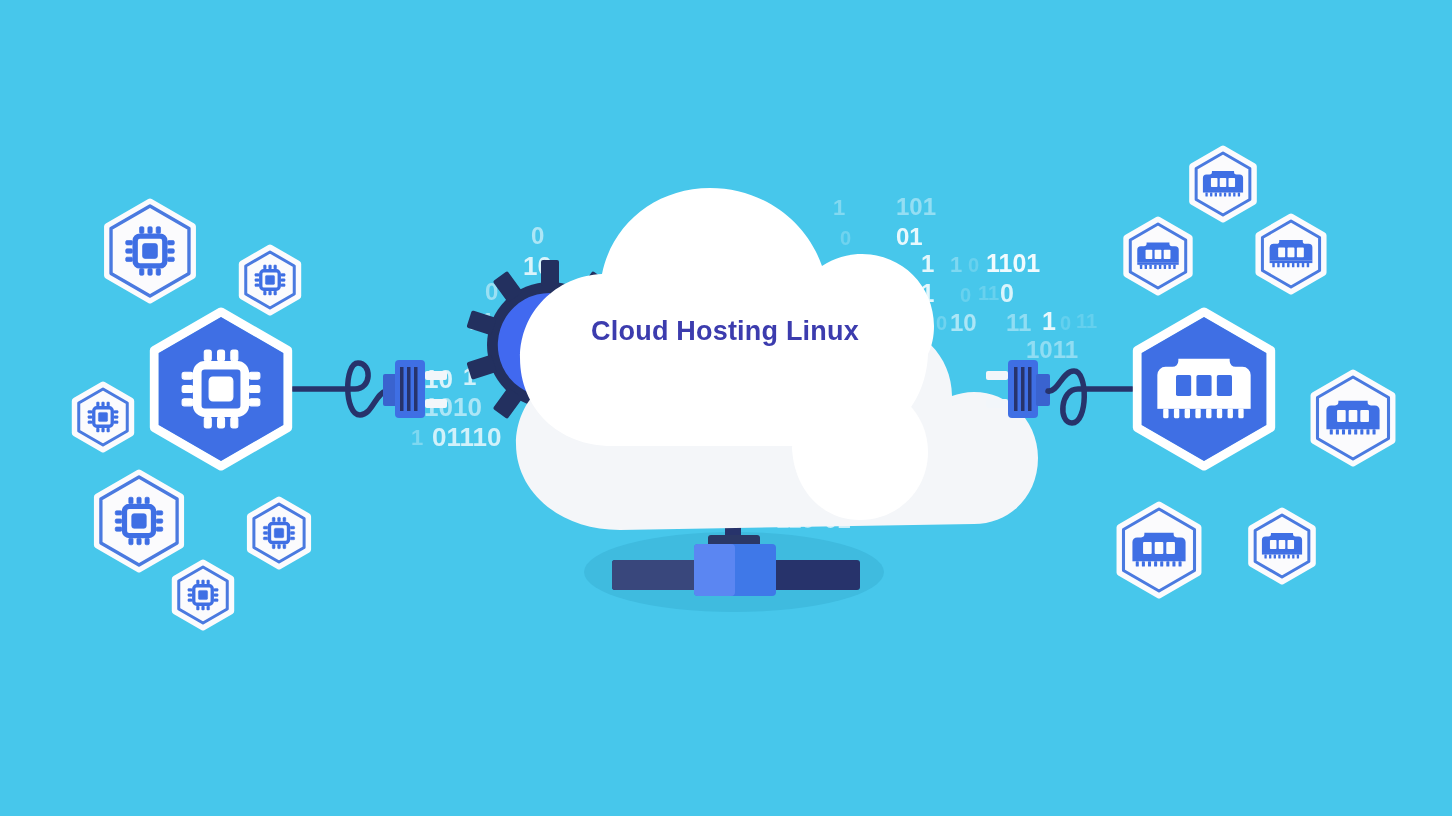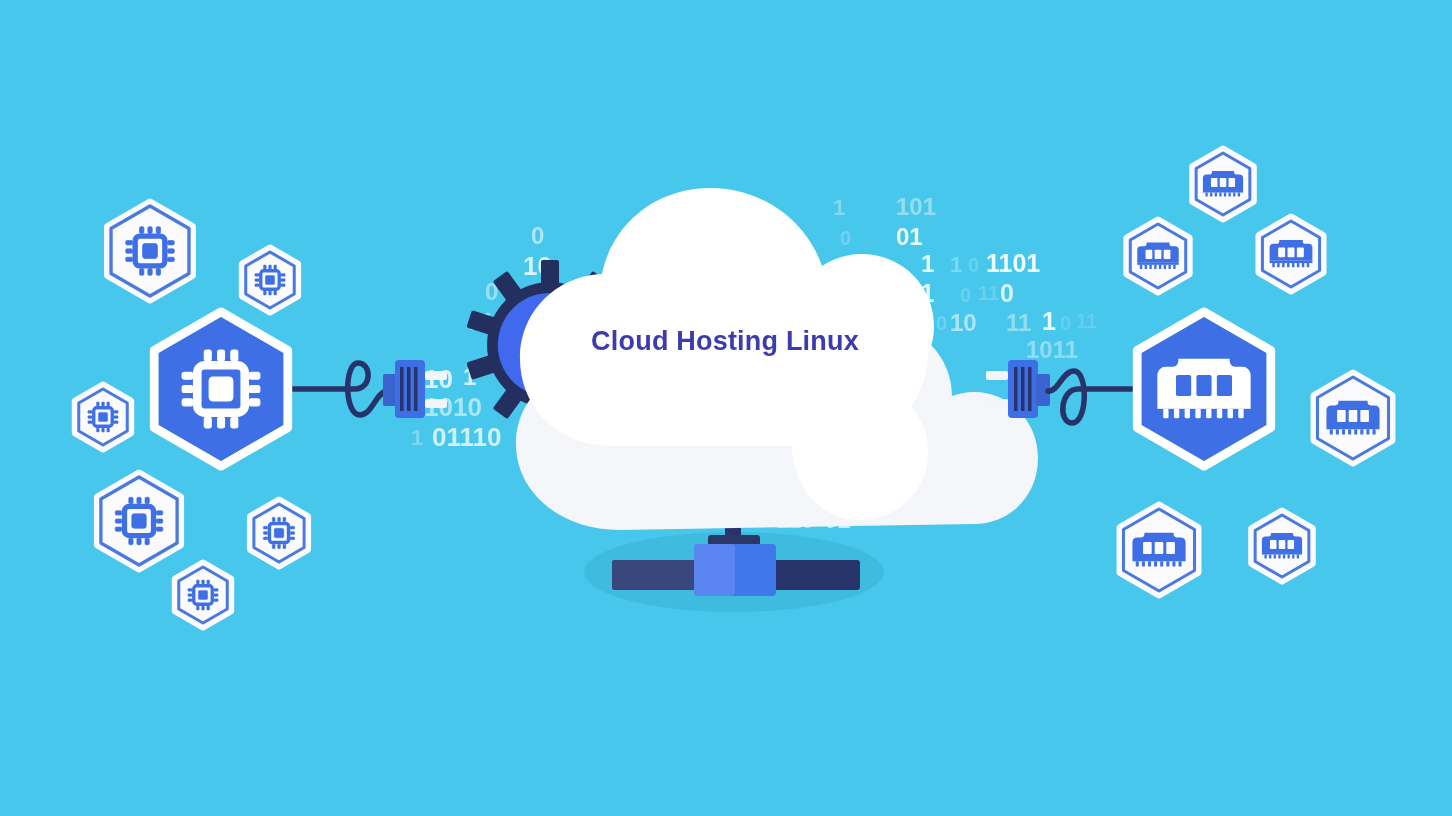--- a/index.html
+++ b/index.html
@@ -26,21 +26,21 @@
     display: block;
   }
   .binary-digit {
     font-family: "Liberation Sans", sans-serif;
     font-weight: 700;
     fill: #ffffff;
   }
   .cloud-title {
     position: absolute;
     left: 0;
-    top: 326px;
+    top: 316px;
     width: 1452px;
     text-align: center;
     font-family: "Liberation Sans", sans-serif;
     font-size: 27px;
     font-weight: 700;
     letter-spacing: 0.2px;
     color: #3c3cae;
     pointer-events: none;
     transform: translateX(-1px);
   }

